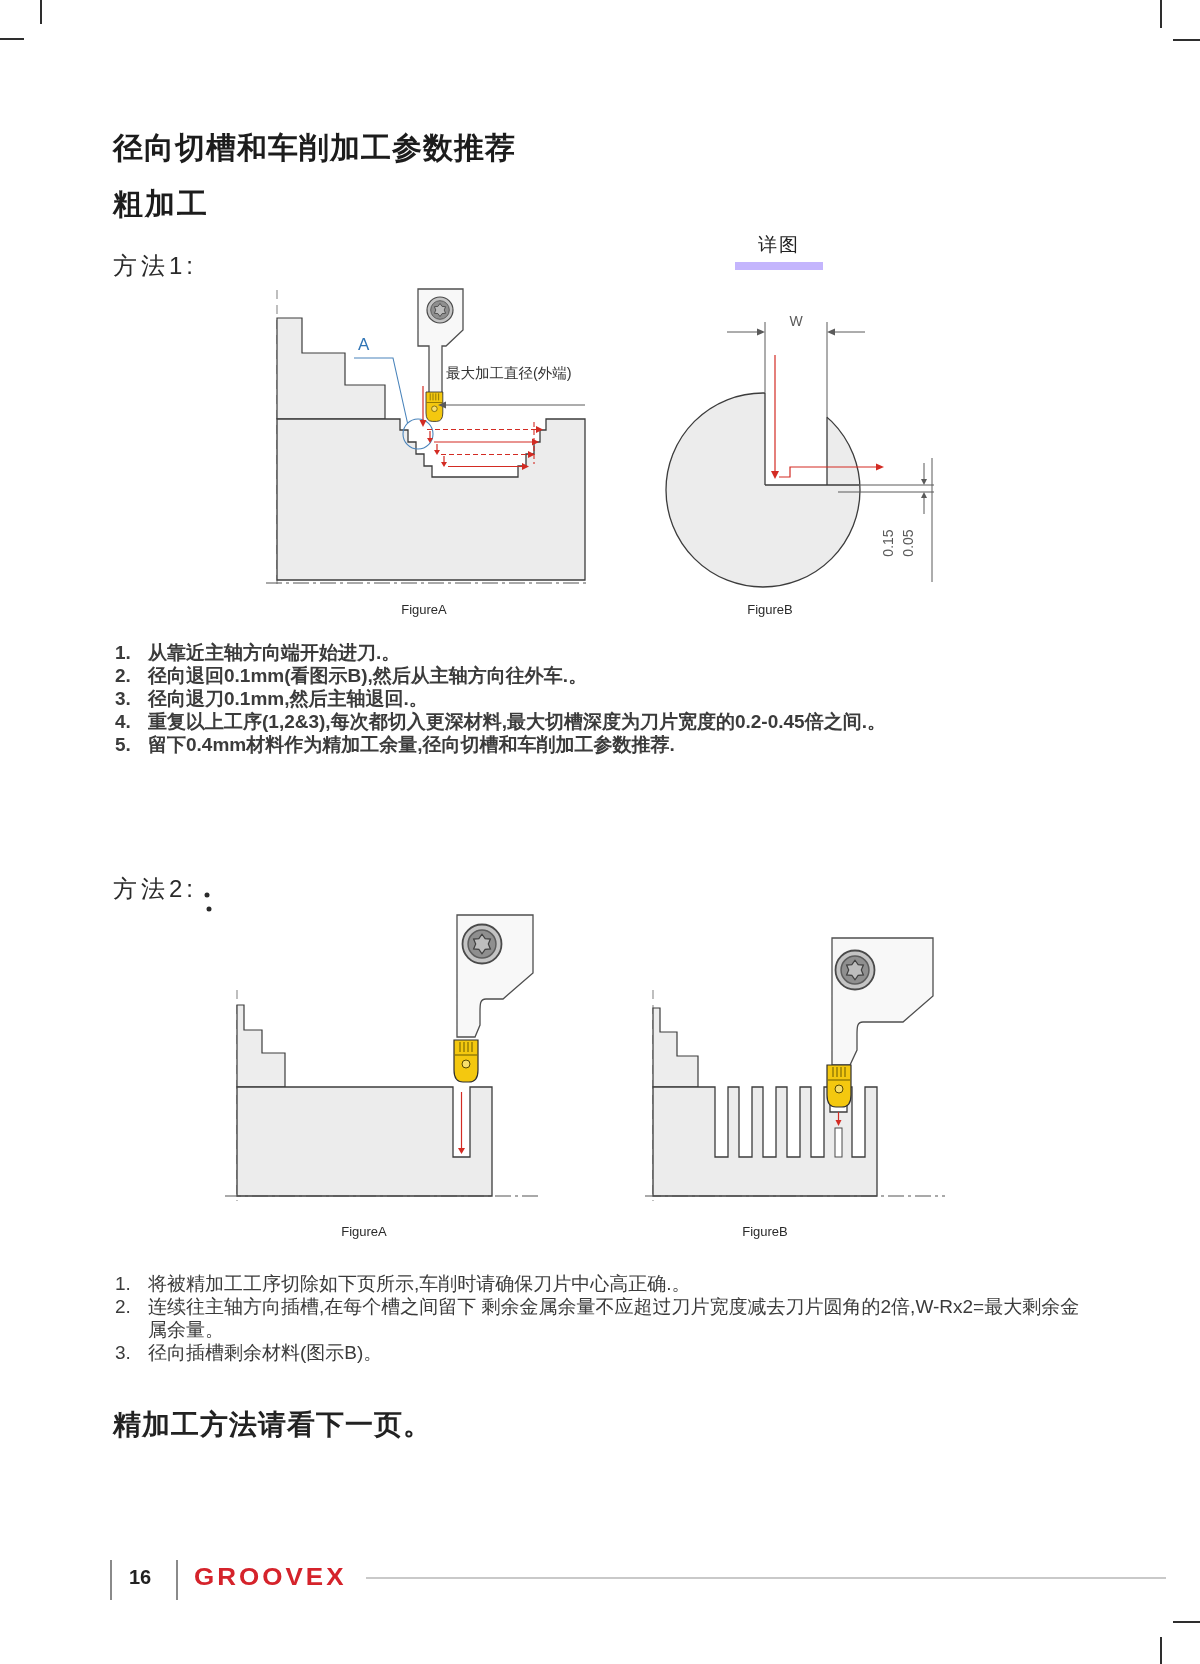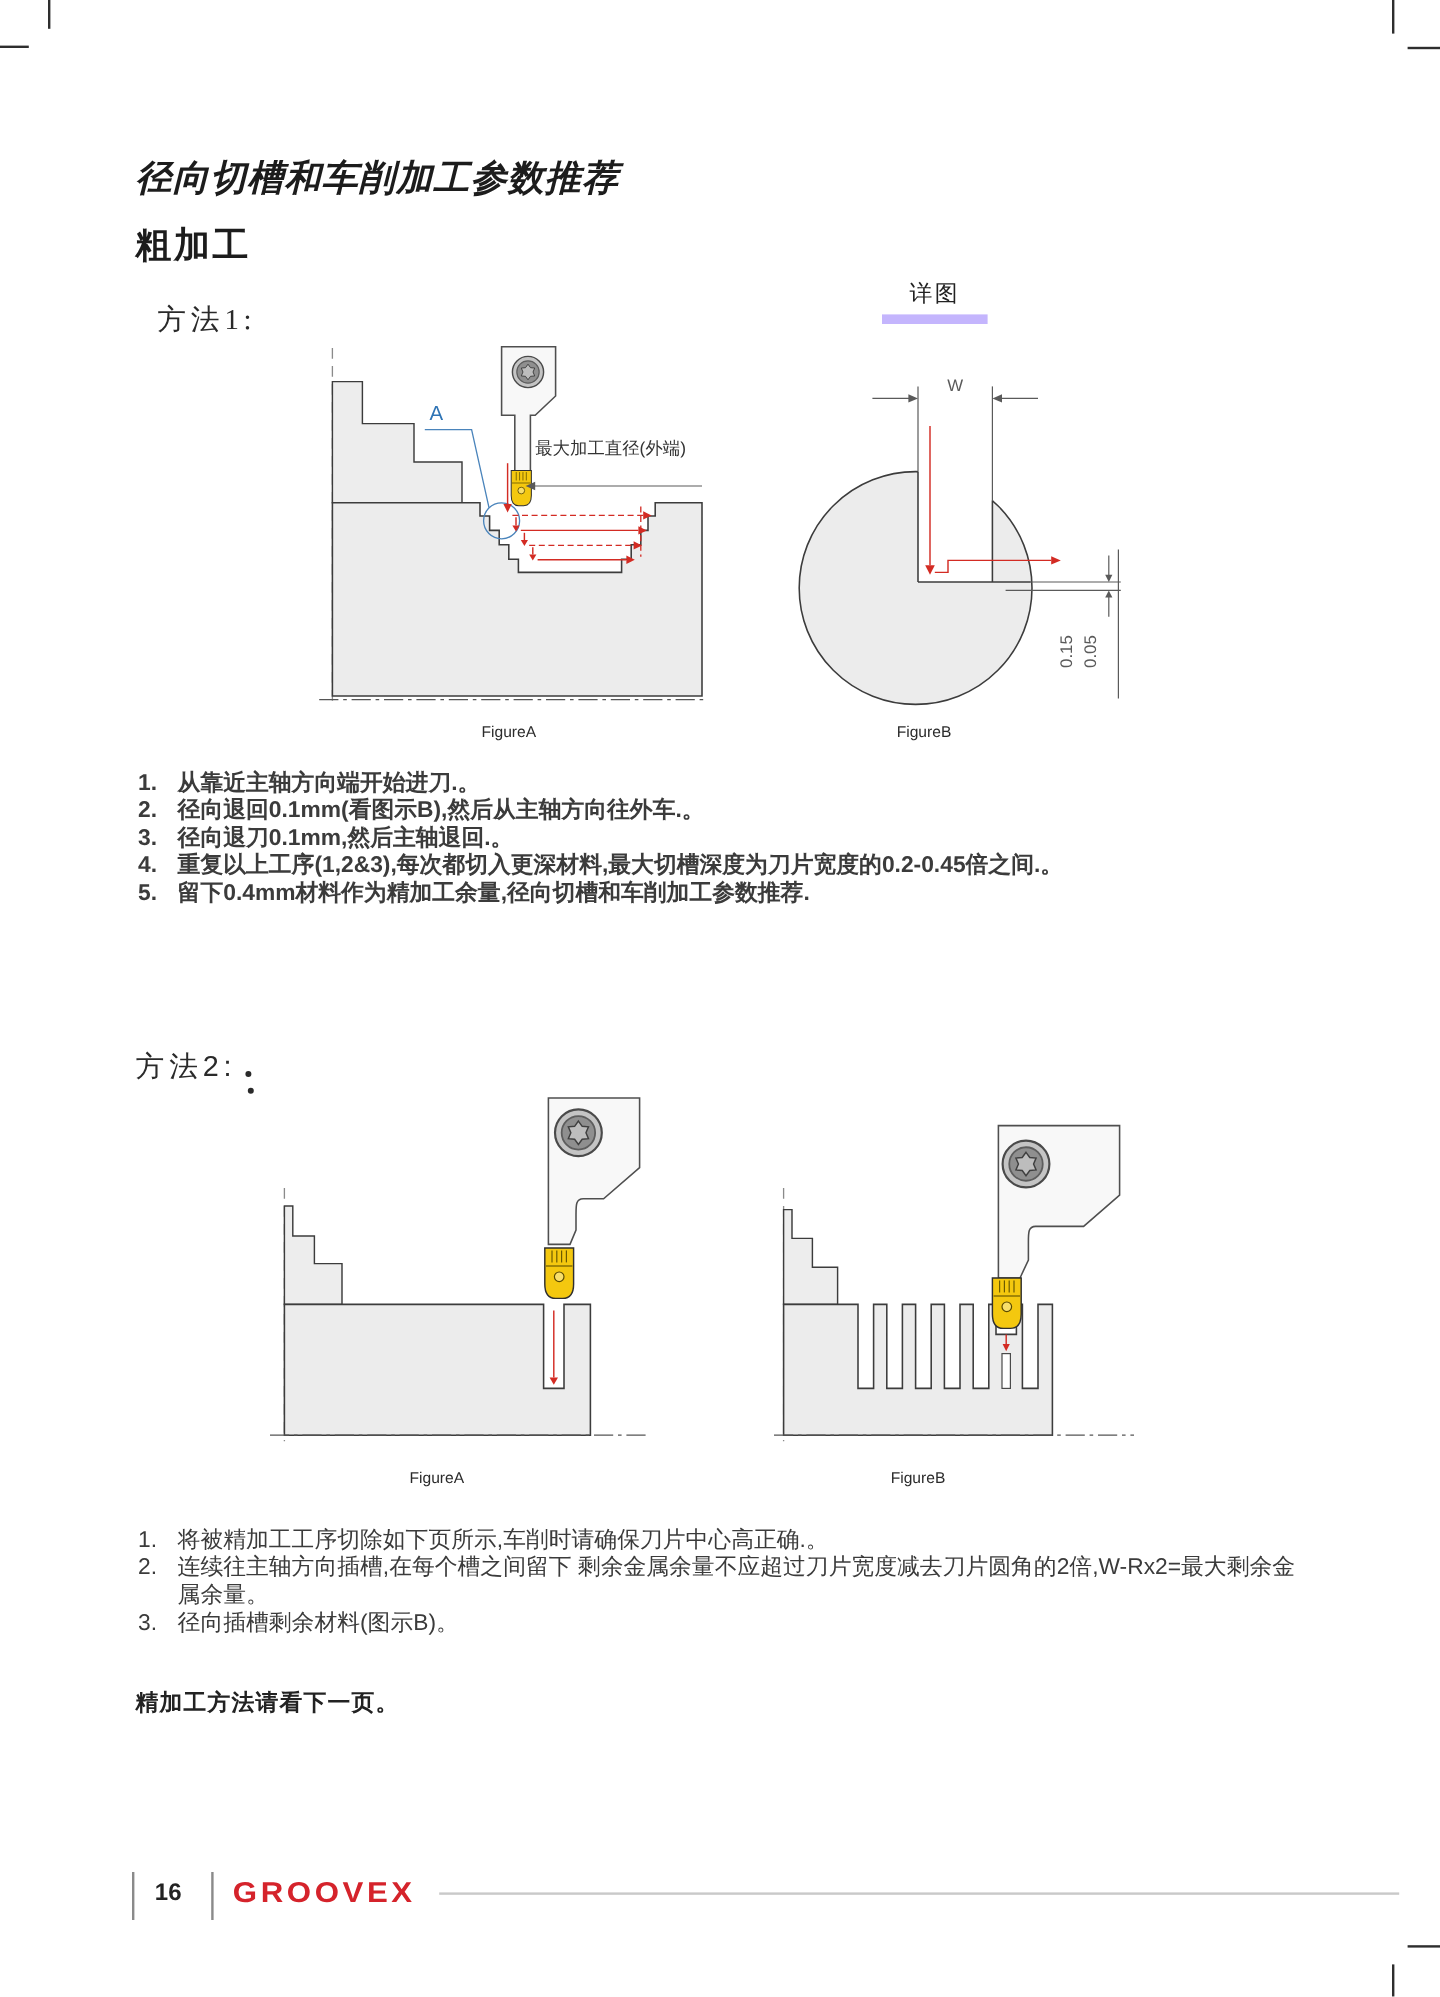--- a/index.html
+++ b/index.html
@@ -1,32 +1,32 @@
 <!DOCTYPE html>
 <html><head>
 <meta charset="utf-8">
 <style>
   html,body{margin:0;padding:0;background:#ffffff;}
   .page{position:relative;width:1200px;height:1664px;background:#fff;overflow:hidden;
         font-family:"Liberation Sans","DejaVu Sans",sans-serif;color:#333;}
   .abs{position:absolute;}
-  .doc-title{left:113px;top:128px;font-size:30px;font-weight:bold;color:#1c1c1c;letter-spacing:1px;font-style:italic;}
+  .doc-title{left:113px;top:128px;font-size:30px;font-weight:bold;color:#1c1c1c;letter-spacing:1px;}
   .doc-sub{left:113px;top:184px;font-size:30px;font-weight:bold;color:#1c1c1c;letter-spacing:2px;}
   .method-heading{font-size:24px;color:#2a2a2a;letter-spacing:4px;}
-  .m1-heading{left:131px;top:250px;font-family:Liberation Serif, serif;}
+  .m1-heading{left:113px;top:250px;}
   .m2-heading{left:113px;top:873px;}
   .detail-title{left:735px;top:232px;width:88px;text-align:center;font-size:19px;color:#222;
                 border-bottom:8px solid #c4b5fd;padding-bottom:4px;letter-spacing:2px;}
   .fig-caption{font-size:13px;color:#2b2b2b;width:160px;text-align:center;}
   .steps-list{margin:0;padding:0;list-style:none;counter-reset:stp;font-size:19px;line-height:23px;color:#3b3b3b;}
   .steps-list li{position:relative;padding-left:35px;counter-increment:stp;}
   .steps-list li::before{content:counter(stp) ".";position:absolute;left:2px;top:0;color:#3b3b3b;}
   .m1-list{left:113px;top:641px;width:990px;font-weight:bold;}
   .m2-list{left:113px;top:1272px;width:985px;}
-  .note-bold{left:113px;top:1406px;font-size:19px;font-weight:bold;color:#222;letter-spacing:1px;text-align:right;}
+  .note-bold{left:113px;top:1406px;font-size:28px;font-weight:bold;color:#222;letter-spacing:1px;text-align:right;}
   .footer-bar{background:#8a8a8a;width:2px;height:40px;}
   .fb1{left:110px;top:1560px;}
   .fb2{left:176px;top:1560px;}
   .page-num{left:129px;top:1566px;font-size:20px;font-weight:bold;color:#222;}
   .brand{left:194px;top:1563px;font-size:26px;font-weight:800;color:#d5232b;letter-spacing:3px;
          transform:scaleY(0.92);transform-origin:left top;}
   .footer-rule{left:366px;top:1577px;width:800px;height:2px;background:#c9c9c9;}
   .crop{background:#2e2e2e;}
   
   .steel{fill:#ededed;stroke:#3c3c3c;stroke-width:1.2;}

